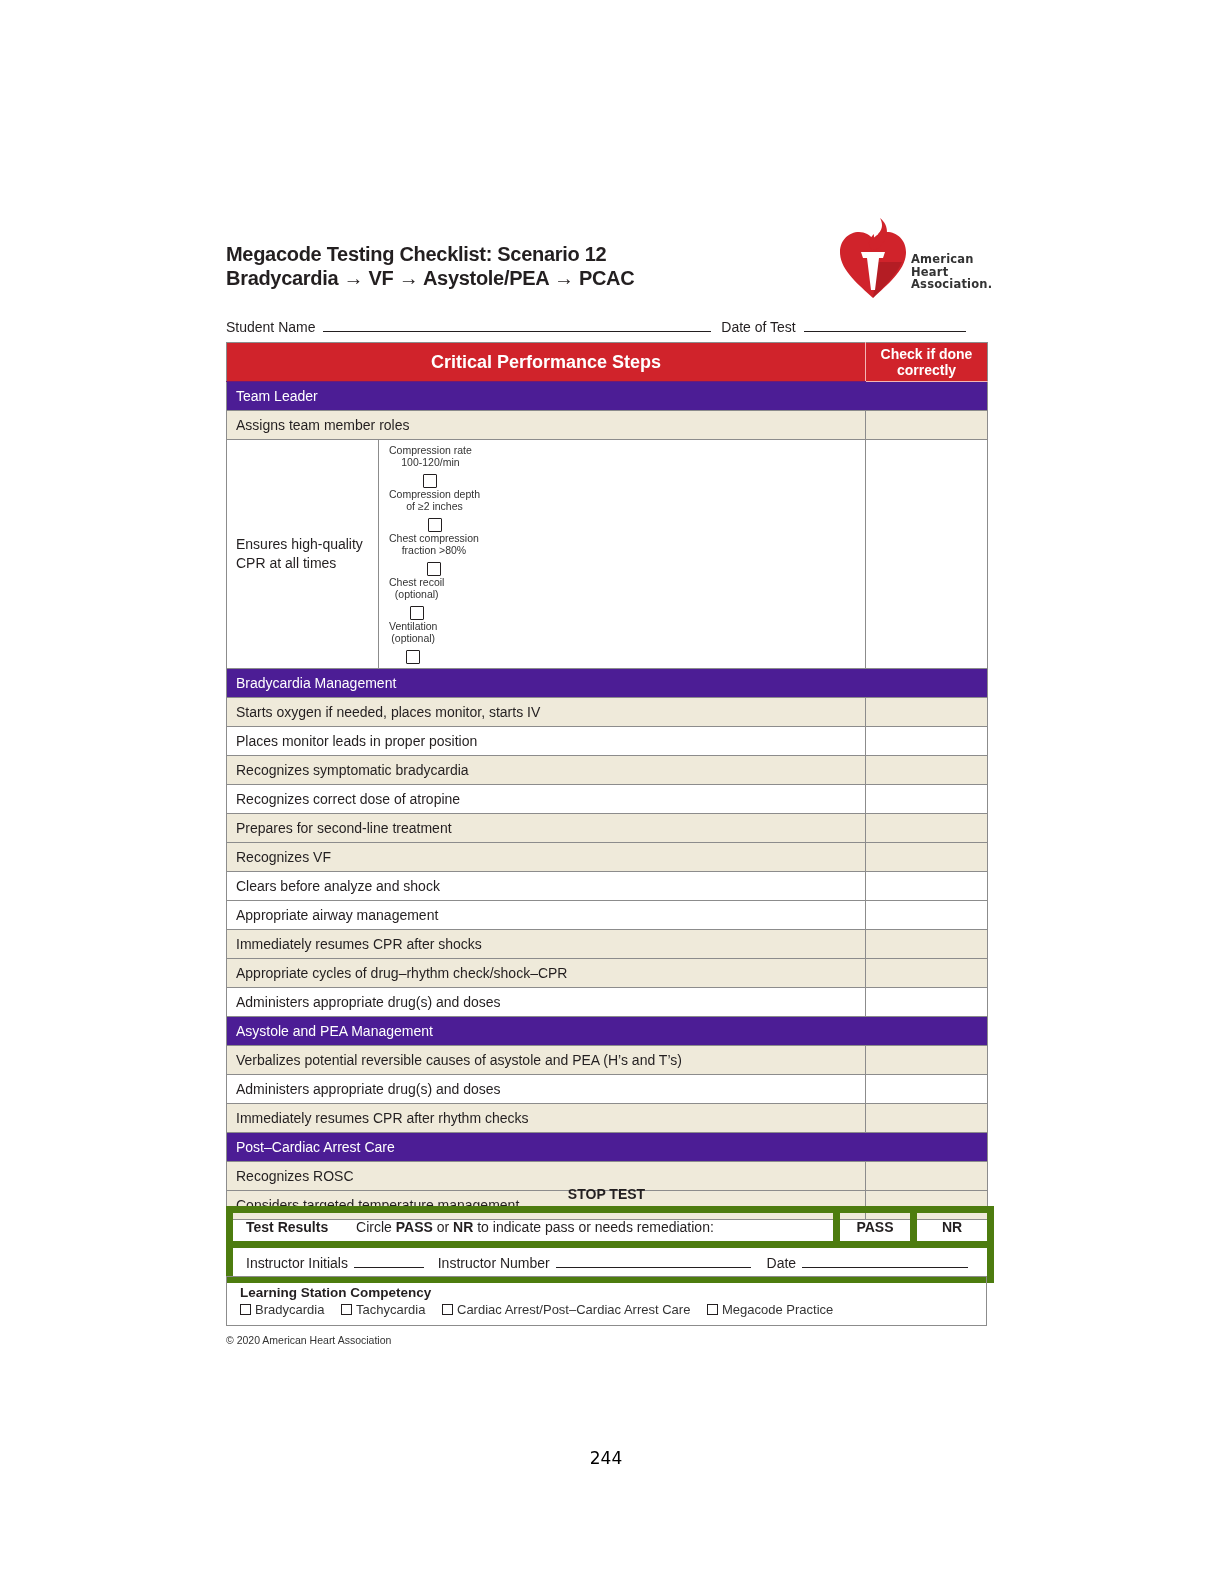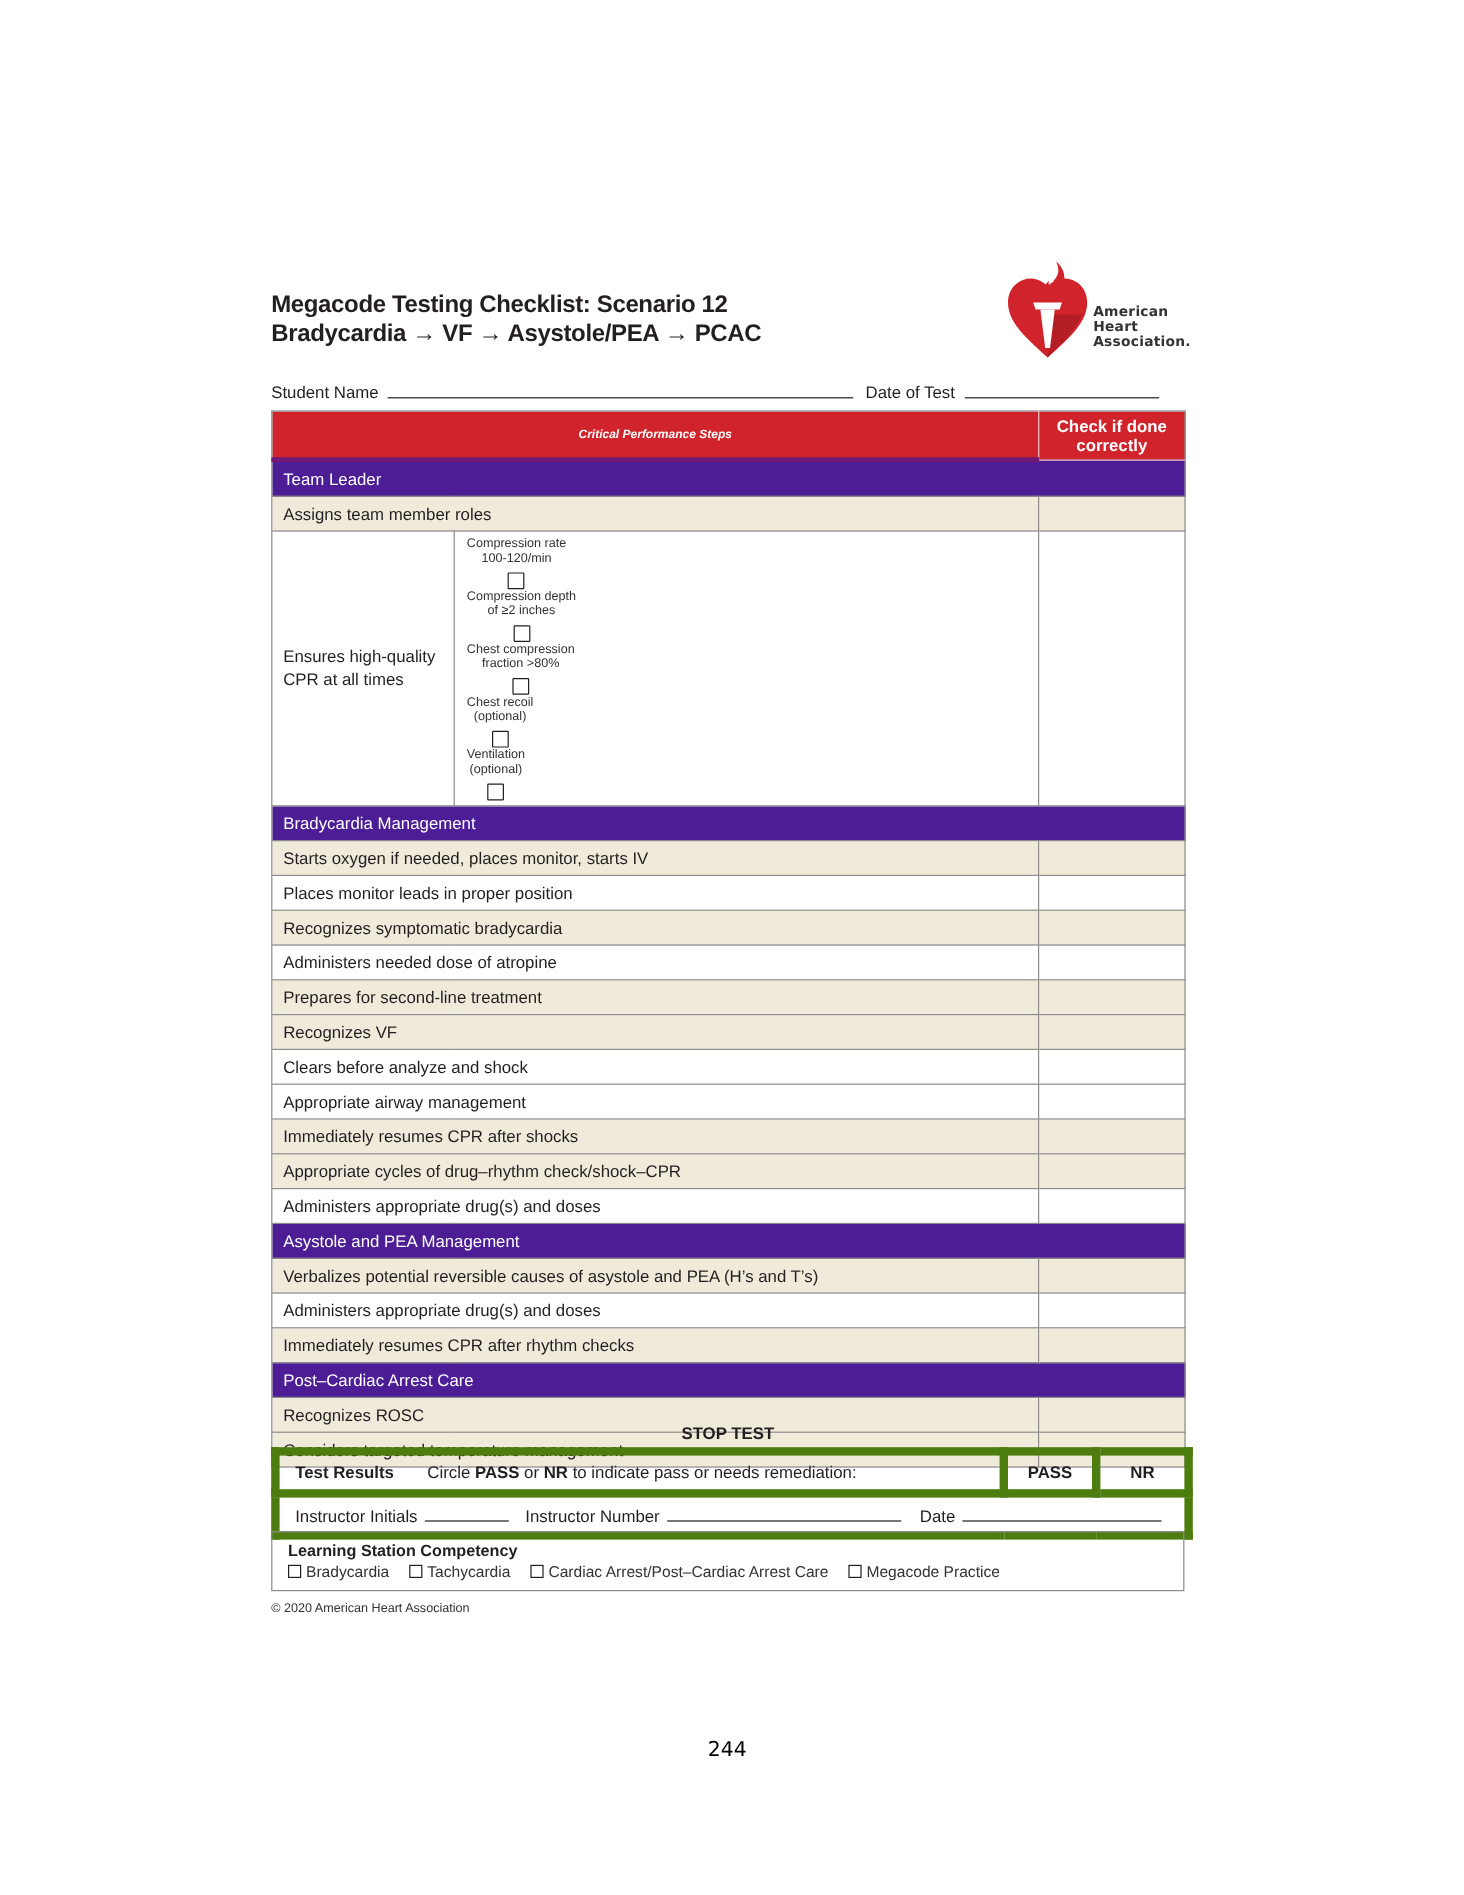--- a/index.html
+++ b/index.html
@@ -6,21 +6,21 @@
   body { width:1220px; height:1579px; position:relative; font-family:"Liberation Sans", sans-serif; color:#231f20; overflow:hidden; }
   .title { position:absolute; left:226px; top:242px; font-family:"Liberation Sans", sans-serif; font-weight:bold; font-size:20px; line-height:24px; letter-spacing:-0.3px; color:#231f20; }
   .logo { position:absolute; left:838px; top:218px; width:160px; height:84px; }
   .logo-text { position:absolute; left:73px; top:35px; font-size:11.5px; line-height:12.5px; font-weight:bold; color:#333; font-family:"DejaVu Sans", sans-serif; letter-spacing:0.2px; }
   .student-line { position:absolute; left:226px; top:318px; width:740px; font-size:14px; color:#231f20; white-space:nowrap; }
   .blank { display:inline-block; border-bottom:1px solid #231f20; height:13px; vertical-align:baseline; }
 
   table.check { position:absolute; left:226px; top:342px; width:761px; border-collapse:collapse; table-layout:fixed; font-size:14px; }
   table.check td { border:1px solid #8c8c8c; padding:0 9px; vertical-align:middle; }
   .hdr td { background:#d0232b; color:#fff; font-weight:bold; border-color:#d0232b; }
-  .hdr .crit { font-style:italic; text-align:center; height:38px; font-size:10px; border-right:1px solid #f3b5b5; border-bottom:4px solid #701a75; }
+  .hdr .crit { text-align:center; height:38px; font-size:18px; border-right:1px solid #f3b5b5; border-bottom:1px solid #701a75; }
   .hdr .chk { text-align:center; line-height:16px; font-size:14px; border-bottom:1px solid #f3b5b5; }
   .sec td { background:#4c1d95; color:#fff; font-weight:normal; height:28px; border-color:#d0232b; border-left:1px solid #8c8c8c; border-right:1px solid #8c8c8c; }
   .row td { height:28px; }
   .beige td { background:#efeada; }
   .white td { background:#ffffff; }
   .cpr-left { line-height:19px; }
   .cpr-mid { padding:4px 4px !important; }
   .cpr-items { display:flex; justify-content:flex-start; align-items:flex-start; padding:0 8px 0 6px;flex-direction:column; }
   .cpr-item { text-align:center; font-size:10.5px; line-height:12px; color:#333; }
   .cbox { display:block; margin:6px auto 0; width:12px; height:12px; border:1.5px solid #231f20; border-radius:1px; background:#fff; }
@@ -130,21 +130,21 @@
       </tr>
   <tr class="row white">
         <td colspan="2">Places monitor leads in proper position</td>
         <td></td>
       </tr>
   <tr class="row beige">
         <td colspan="2">Recognizes symptomatic bradycardia</td>
         <td></td>
       </tr>
   <tr class="row white">
-        <td colspan="2">Administers needed dose of atropine</td>
+        <td colspan="2">Recognizes correct dose of atropine</td>
         <td></td>
       </tr>
   <tr class="row beige">
         <td colspan="2">Prepares for second-line treatment</td>
         <td></td>
       </tr>
 
   <tr class="row beige">
         <td colspan="2">Recognizes VF</td>
         <td></td>

